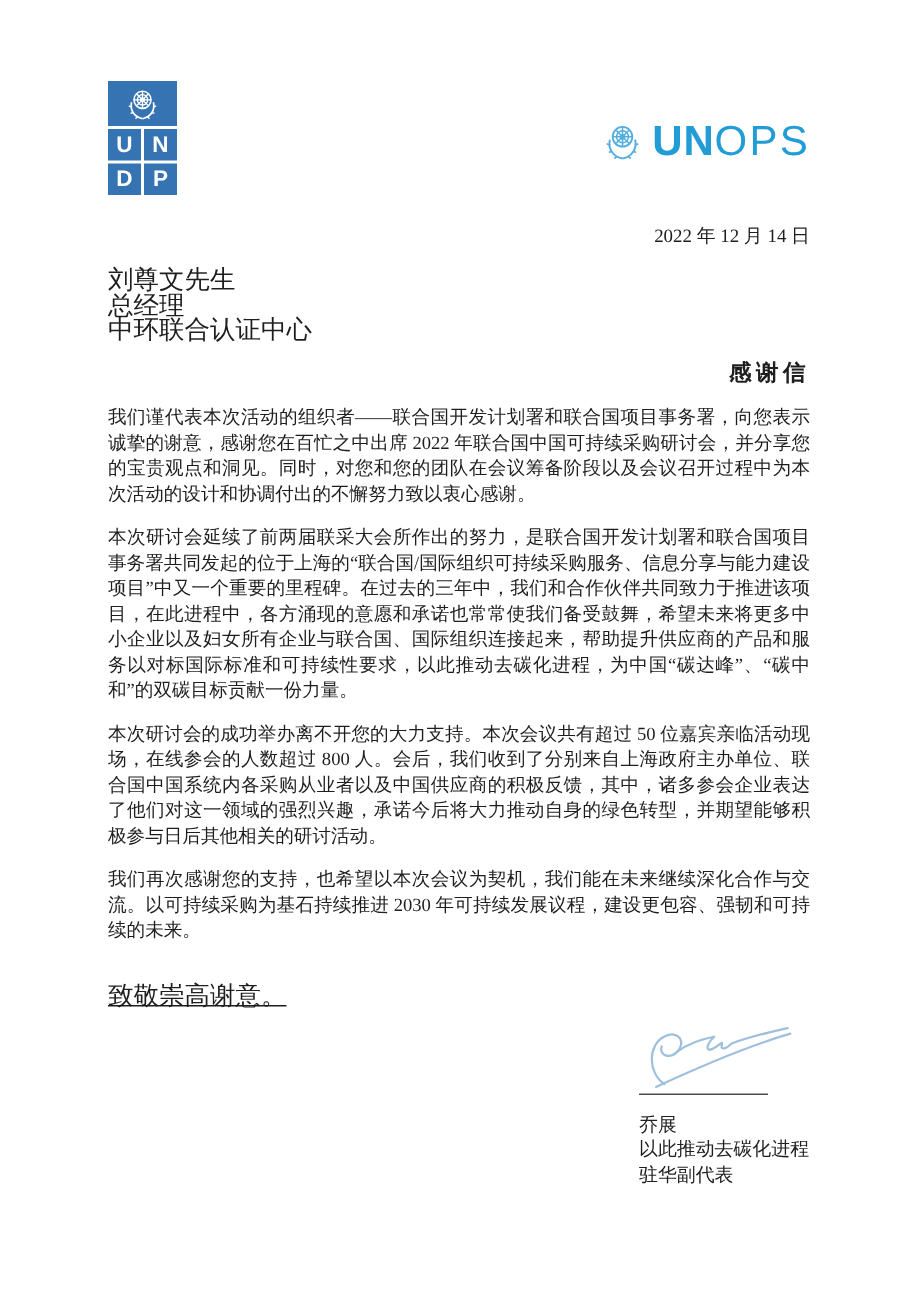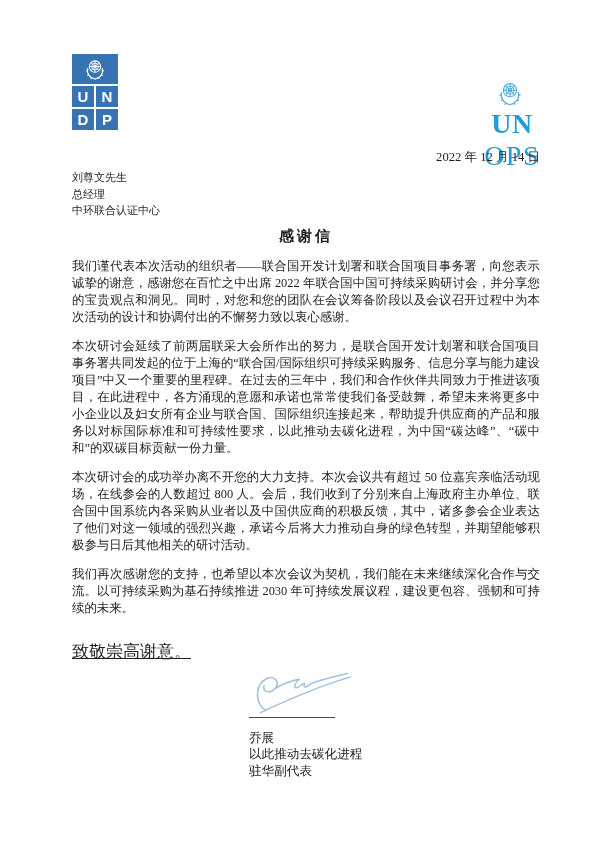--- a/index.html
+++ b/index.html
@@ -26,39 +26,39 @@
   }
   .undp-grid { margin-top: 2px; display: grid; grid-template-columns: 22px 22px; gap: 2px; }
   .undp-cell {
     width: 22px; height: 21px; background: #3673B2; color: #ffffff;
     font-family: "Liberation Sans", sans-serif; font-weight: bold; font-size: 15px;
     display: flex; align-items: center; justify-content: center;
   }
 
   .unops-logo {
     display: flex; align-items: center; margin-top: 24px;
-    font-family: Liberation Serif, serif; color: #219CD6; flex-direction: column;
+    font-family: Liberation Sans, sans-serif; color: #219CD6;
   }
   .unops-emblem { width: 30px; height: 30px; color: #54AFDF; margin-right: 5px; }
   .unops-un  { font-weight: bold; font-size: 28px; letter-spacing: 0.5px; }
   .unops-ops { font-weight: normal; font-size: 28px; letter-spacing: 1.5px; }
 
   
   .date { text-align: right; font-size: 12.6px; margin-top: 17px; }
-  .recipient { margin-top: 3px; font-size: 11px; line-height: 16.5px; }
-  .title { text-align: center; font-size: 15px; font-weight: bold; letter-spacing: 3px; margin: 8px 0 0 0; font-family: Liberation Mono, monospace; }
+  .recipient { margin-top: 15px; font-size: 17px; line-height: 16.5px; font-family: Liberation Mono, monospace; }
+  .title { text-align: right; font-size: 15px; font-weight: bold; letter-spacing: 3px; margin: 8px 0 0 0; font-family: Liberation Mono, monospace; }
   .salutation { margin: 23px 0 0 0; font-size: 12.4px; }
   .para {
     margin: 12px 0 0 0; font-size: 12.4px; line-height: 17px;
     text-align: justify; text-align-last: left;
   }
   .closing { margin: 23px 0 0 0; font-size: 17px; text-decoration: underline; }
 
   
-  .sig-row { display: flex; justify-content: center; margin-top: 8px; }
+  .sig-row { display: flex; justify-content: flex-end; margin-top: 8px; }
   .sig-col { font-size: 12.6px; line-height: 16.5px; }
   .sig-col.right { text-align: right; }
   .sig-img { display: block; height: 44px; }
   .left  .sig-img { width: 112px; margin-left: 2px; }
   .right .sig-img { width: 118px; margin-left: auto; margin-right: 4px; }
   .sig-line { border-top: 1.2px solid #4a4a4a; width: 86px; height: 0; margin: 2px 0 12px 0; }
   .right .sig-line { width: 88px; margin-left: auto; margin-right: 14px; }
 
   .hidden-defs { position: absolute; width: 0; height: 0; overflow: hidden; }
 </style>

